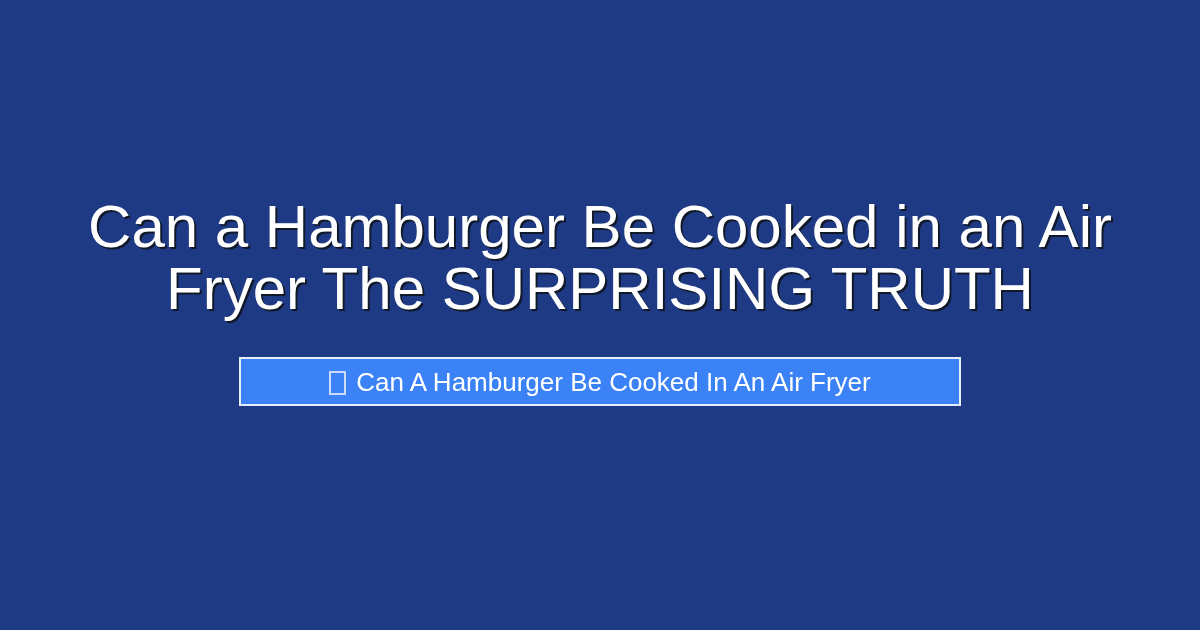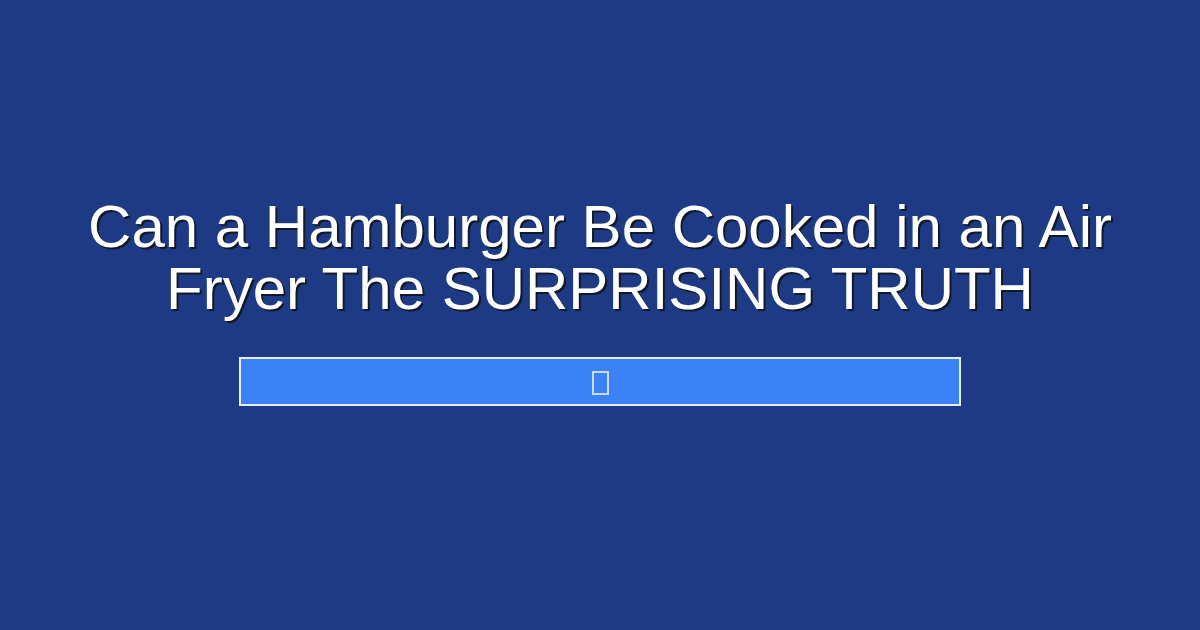--- a/index.html
+++ b/index.html
@@ -96,16 +96,17 @@
 </head>
 <body>
 
 <div id="og-card">
 
   <h1 id="headline">Can a Hamburger Be Cooked in an Air Fryer The SURPRISING TRUTH</h1>
 
   <div id="cta-row">
     <div id="cta-button">
       <span id="cta-icon"></span>
+      <span id="cta-label">Can A Hamburger Be Cooked In An Air Fryer</span>
     </div>
   </div>
 
 </div>
 
 </body></html>

